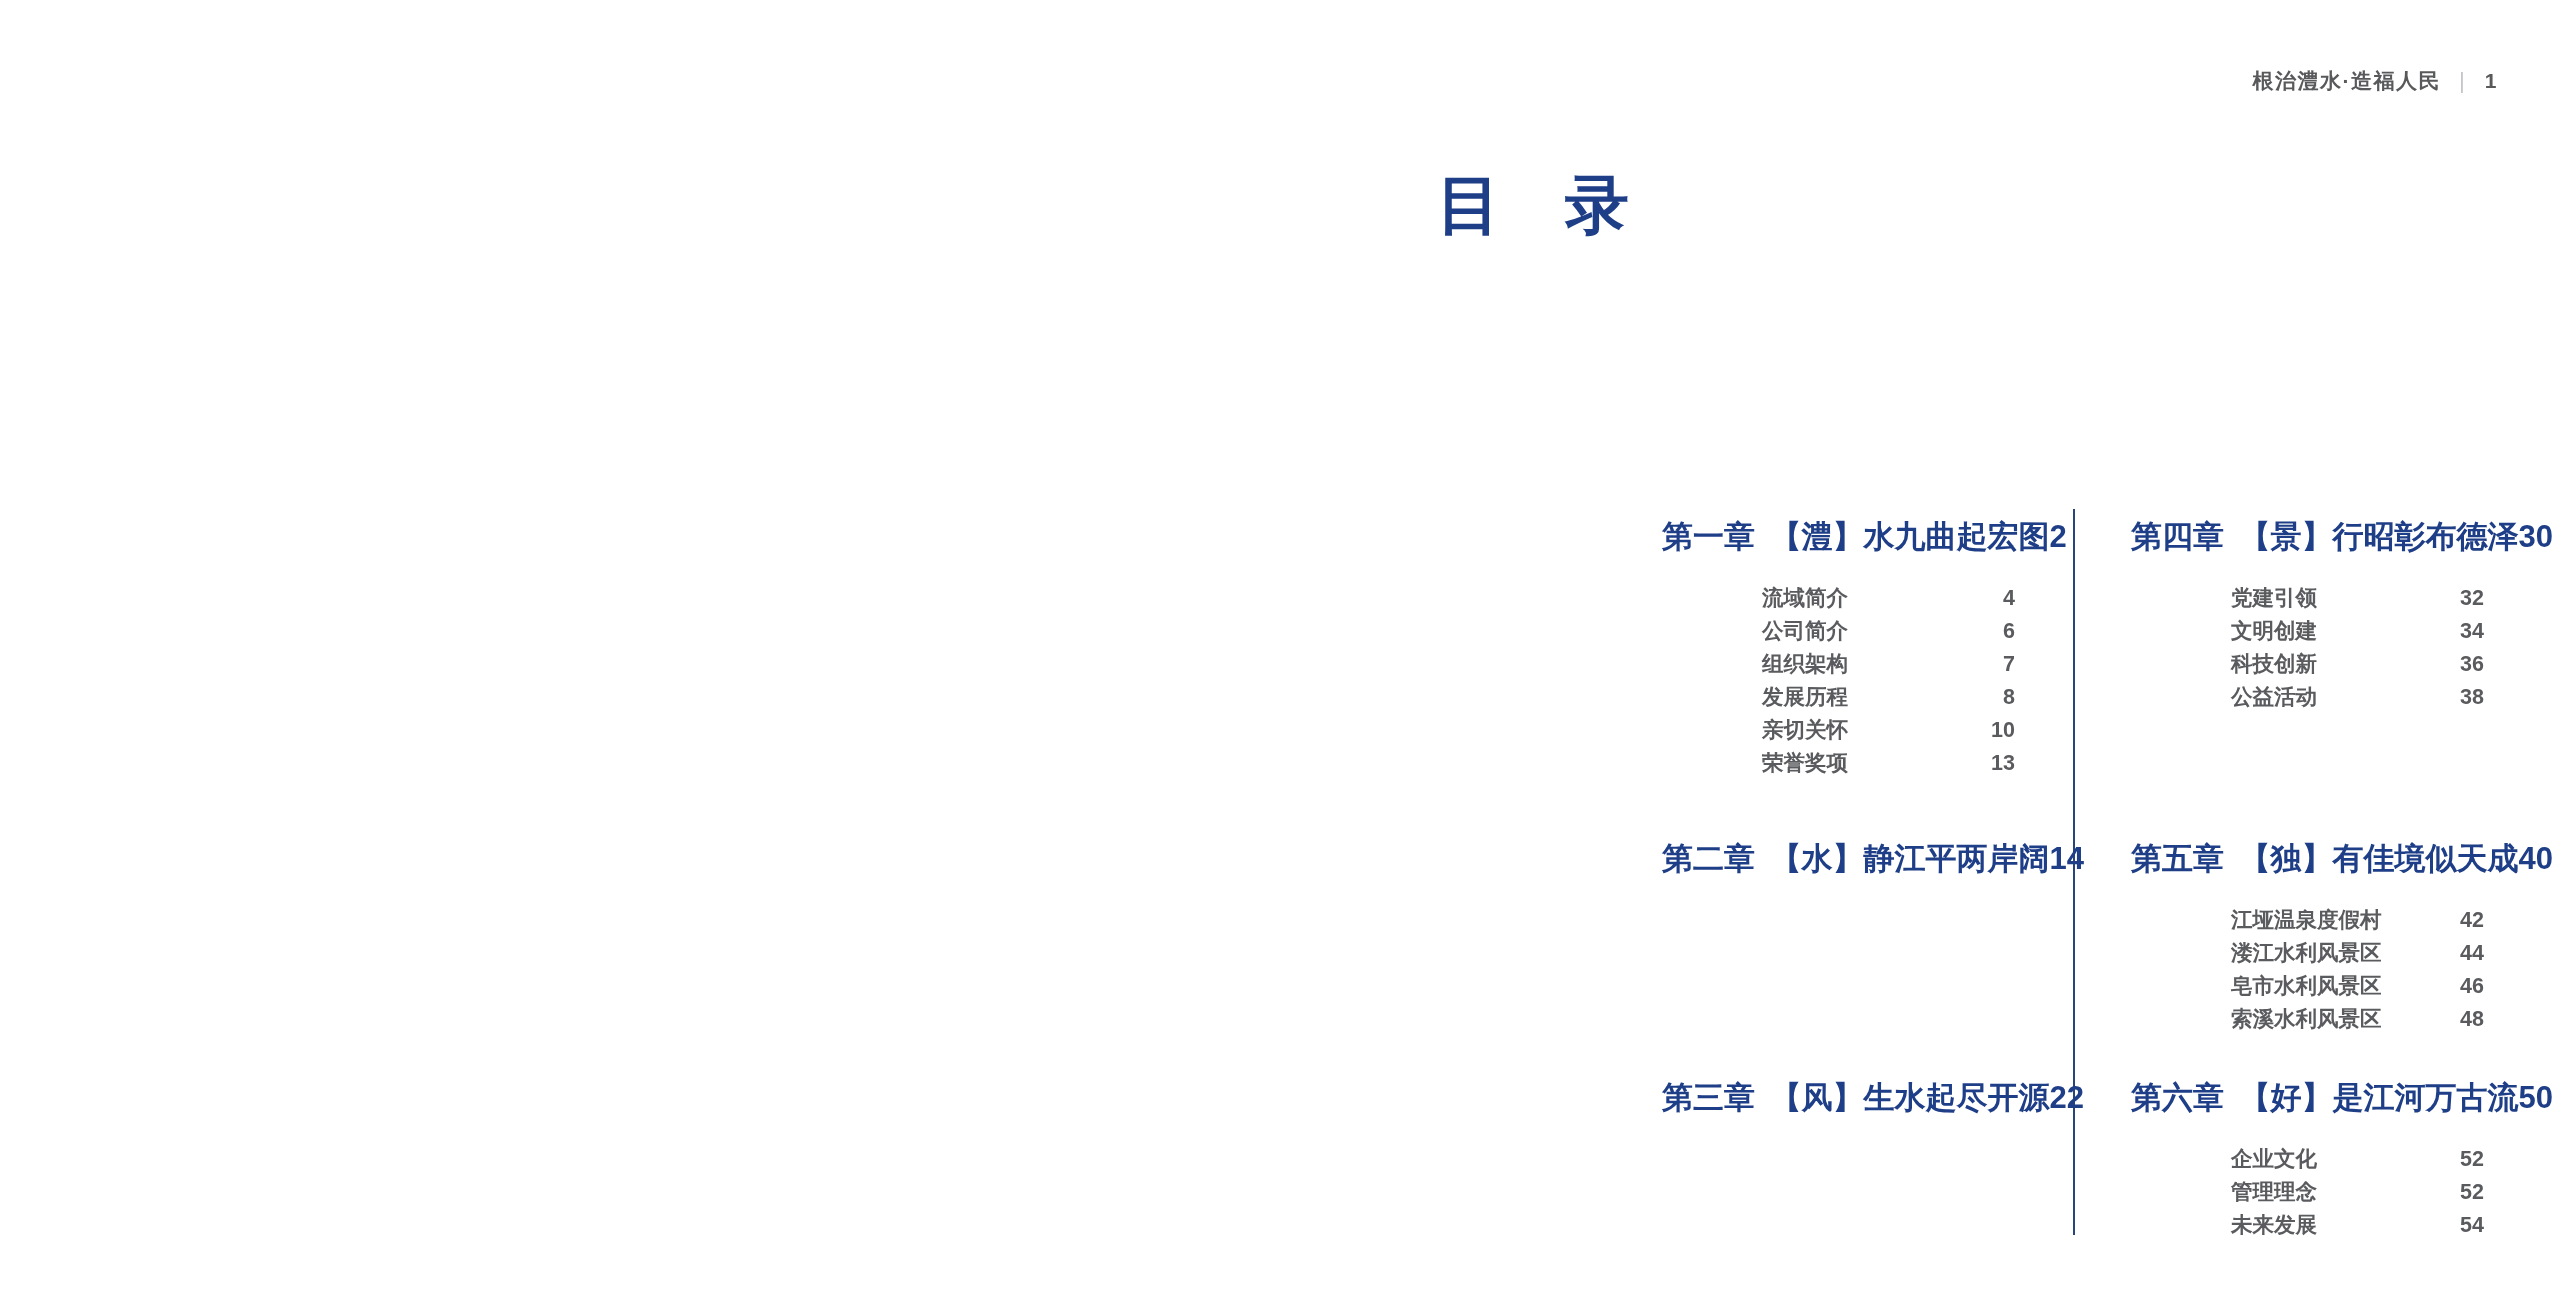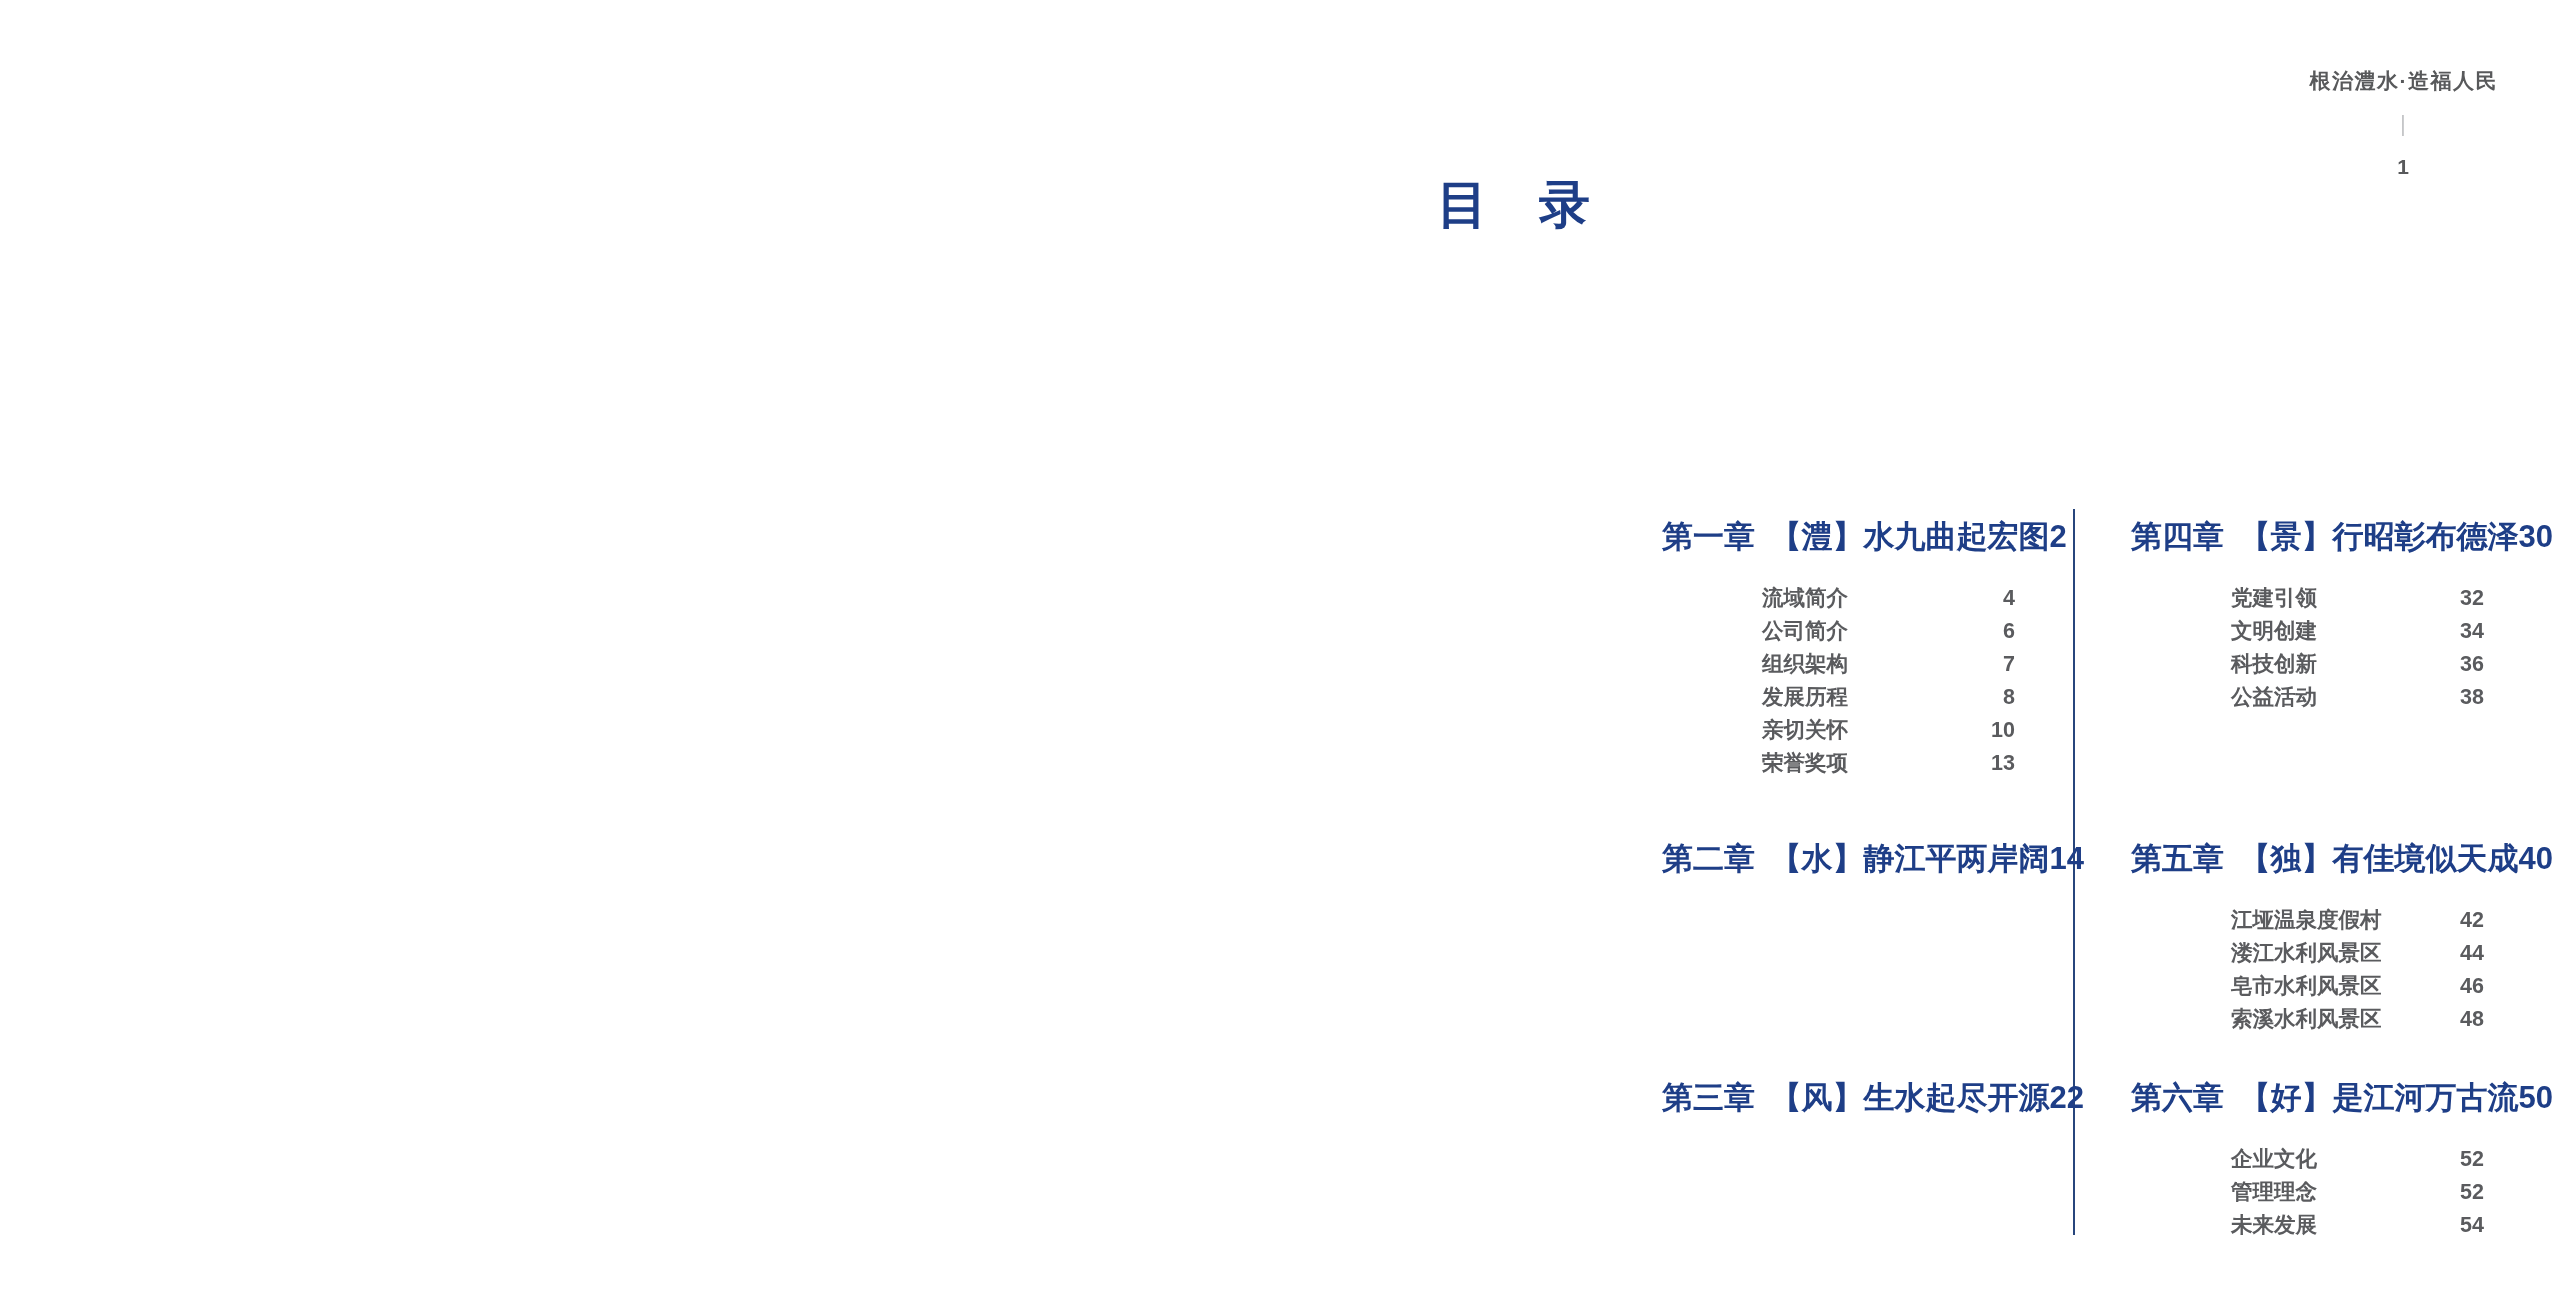--- a/index.html
+++ b/index.html
@@ -18,36 +18,35 @@
     position: absolute;
     top: 69px;
     right: 78px;
     display: flex;
     align-items: center;
     gap: 18.4px;
     font-size: 21px;
     line-height: 24.6px;
     color: #58595b;
     letter-spacing: 1.5px;
-    flex-direction: column;
   }
   .page-header .sep {
     color: #aaacaf;
     font-weight: 400;
     transform: scaleX(.7);
     font-size: 21.5px;
   }
 
   
   .doc-title {
     position: absolute;
     left: 1437px;
     top: 175px;
     margin: 0;
-    font-size: 51px;
+    font-size: 64px;
     line-height: 60px;
     color: #1e3e87;
     letter-spacing: 0;
     font-weight: 700;
   }
 
   
   .toc { position: absolute; left: 0; top: 0; width: 100%; height: 100%; }
   .toc-col { position: absolute; top: 507px; width: 353px; height: 737px; }
   .toc-col.left  { left: 1662px; }

